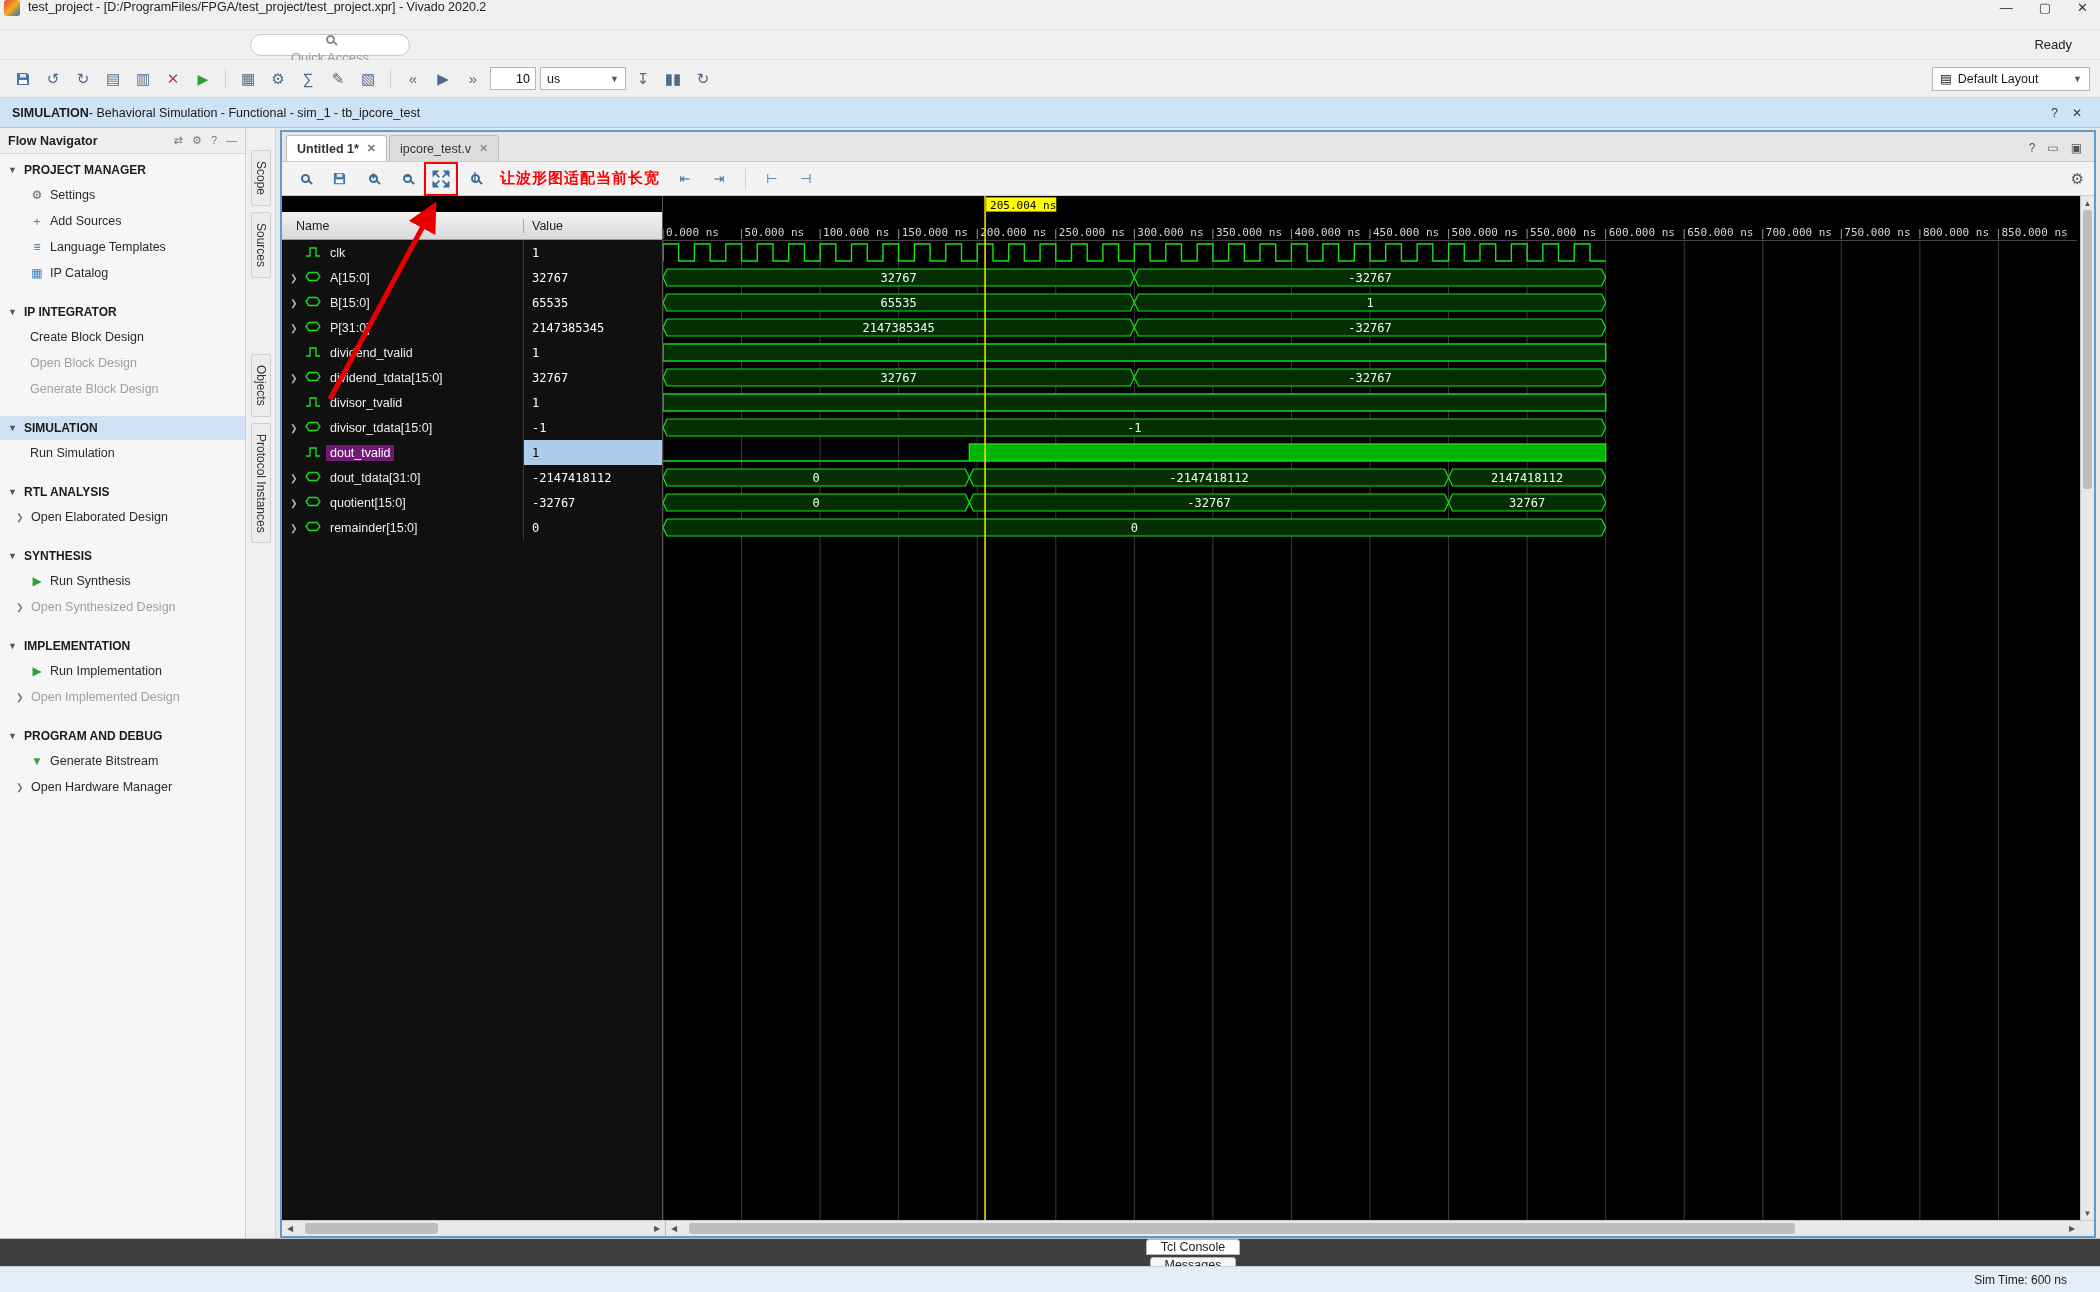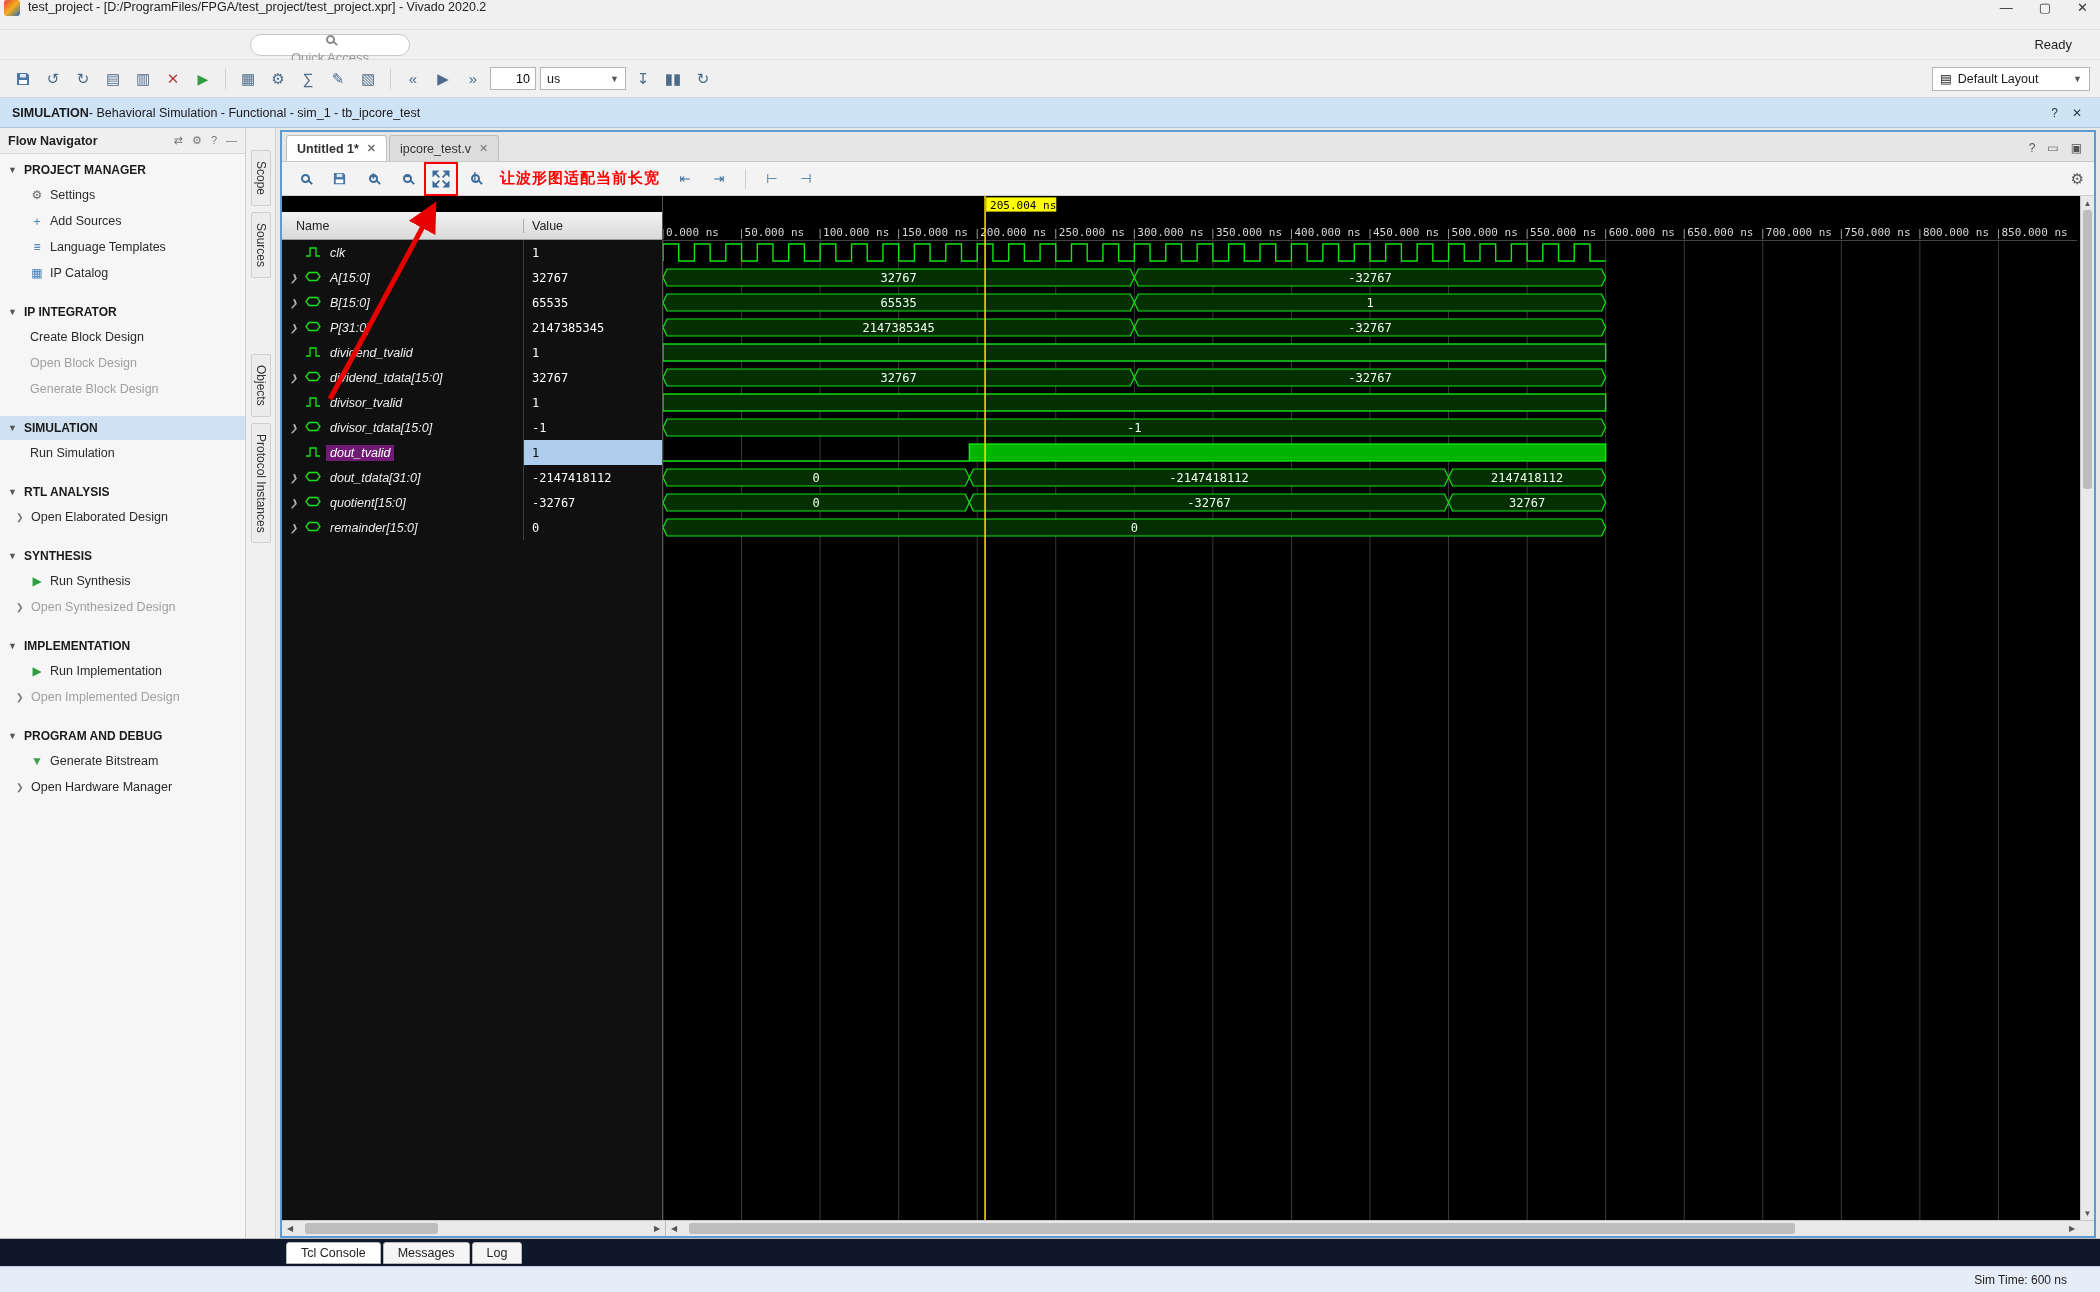--- a/index.html
+++ b/index.html
@@ -83,21 +83,21 @@
 
   .wave-body { flex:1; display:flex; overflow:hidden; }
   .names-panel { width:381px; background:#101010; display:flex; flex-direction:column; border-right:1px solid #555; }
   .wave-head { height:44px; flex:none; }
   .wh-black { height:16px; background:#000; }
   .wh-gray { height:28px; background:linear-gradient(#f2f2f2,#d9d9d9); display:flex; align-items:center; border-bottom:1px solid #9a9a9a; }
   .wh-gray .hname { width:242px; padding-left:14px; font-size:12.5px; color:#222; border-right:1px solid #aaa; }
   .wh-gray .hval { flex:1; padding-left:8px; font-size:12.5px; color:#222; }
   #sig-rows { flex:1; overflow:hidden; }
   .sig-row { height:25px; display:flex; align-items:center; }
-  .sig-name { width:242px; height:100%; display:flex; align-items:center; gap:5px; padding-left:8px; border-right:1px solid #3c3c3c;font-style:italic; }
+  .sig-name { width:242px; height:100%; display:flex; align-items:center; gap:5px; padding-left:8px; border-right:1px solid #3c3c3c; }
   .sig-name .chev { width:10px; font-size:9px; color:#b0b0b0; }
   .sig-name .nm { font-size:12.5px; color:#ededed; padding:1px 4px; }
   .sig-name.sel .nm { background:#701a75; color:#fff; }
   .sig-val { flex:1; height:100%; display:flex; align-items:center; padding-left:8px; font-family:"DejaVu Sans Mono", monospace; font-size:12px; color:#fff; }
   .sig-val.sel { background:#aecded; color:#000; }
   .sigicon { flex:none; }
 
   .wave-canvas { flex:1; position:relative; background:#000; overflow:hidden; }
   .vscroll { width:14px; background:#e9e9e9; border-left:1px solid #c9c9c9; display:flex; flex-direction:column; align-items:center; }
   .vscroll .arr { height:14px; font-size:8px; color:#555; display:flex; align-items:center; }
@@ -109,21 +109,21 @@
   .hs-right { flex:1; display:flex; align-items:center; }
   .hs-arr { width:16px; text-align:center; font-size:8px; color:#555; }
   .hs-track { flex:1; height:100%; position:relative; }
   .hs-thumb { position:absolute; top:2px; bottom:2px; background:#bdbdbd; border-radius:3px; }
   .hs-corner { width:14px; background:#e9e9e9; }
 
   
   .arrow-overlay { position:absolute; left:40px; top:62px; width:160px; height:215px; pointer-events:none; z-index:40; }
 
   
-  .bottomtabs { height:28px; background:#0f172a; border-top:1px solid #bdbdbd; display:flex; align-items:center; gap:2px; padding-left:286px; }
+  .bottomtabs { height:28px; background:#404040; border-top:1px solid #bdbdbd; display:flex; align-items:center; gap:2px; padding-left:286px;flex-direction:column; }
   .btab { height:22px; display:flex; align-items:center; padding:0 14px; font-size:12.5px; border:1px solid #b8b8b8; background:#f5f5f5; color:#222; border-radius:3px 3px 0 0; }
   .btab.first { background:#ffffff; }
   .statusbar { height:26px; background:#e4edf8; border-top:1px solid #c3cfdd; display:flex; align-items:center; justify-content:flex-end; padding-right:33px; font-size:12px; color:#222; }
 
   svg text { user-select:none; }
 </style>
 </head>
 <body>
 
 <div id="app">

